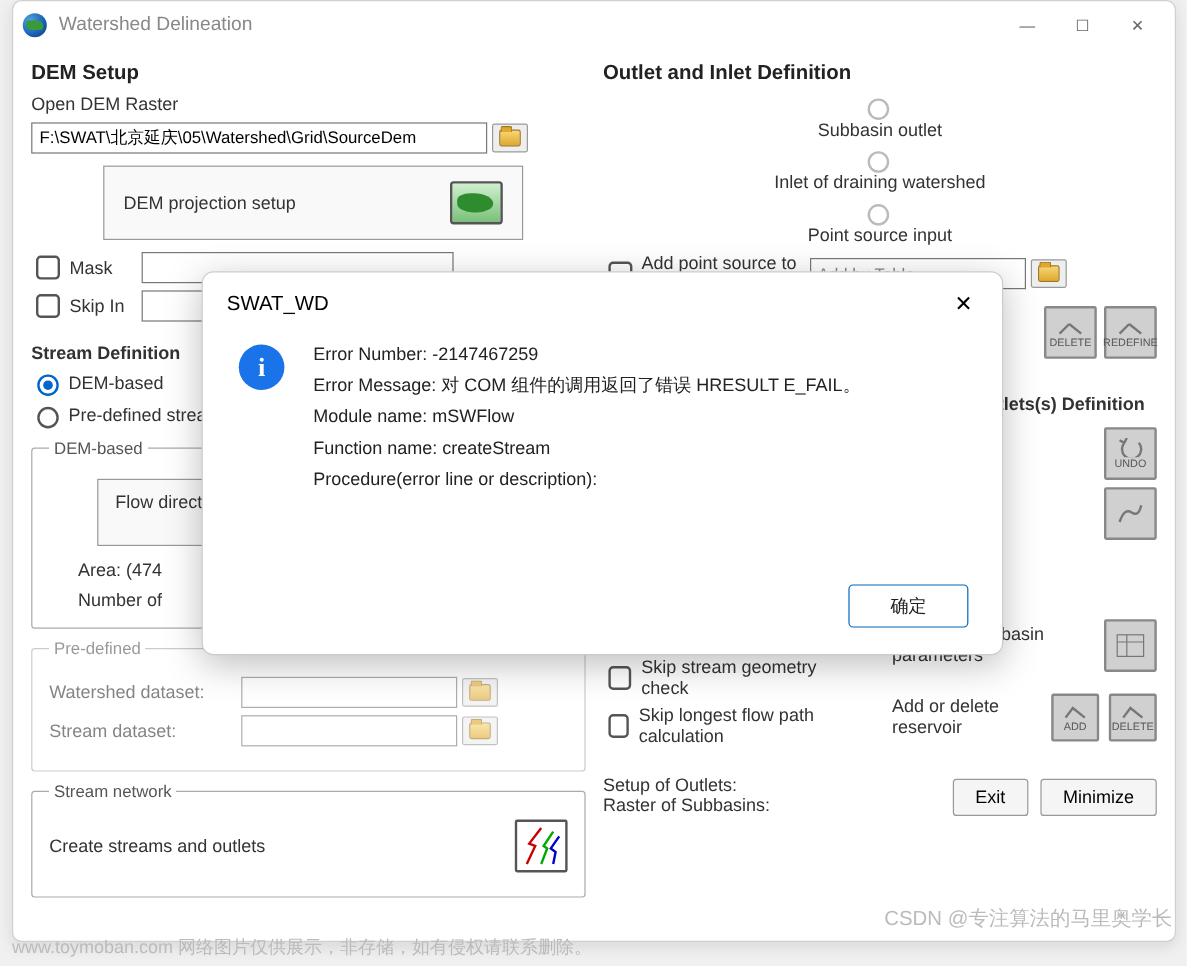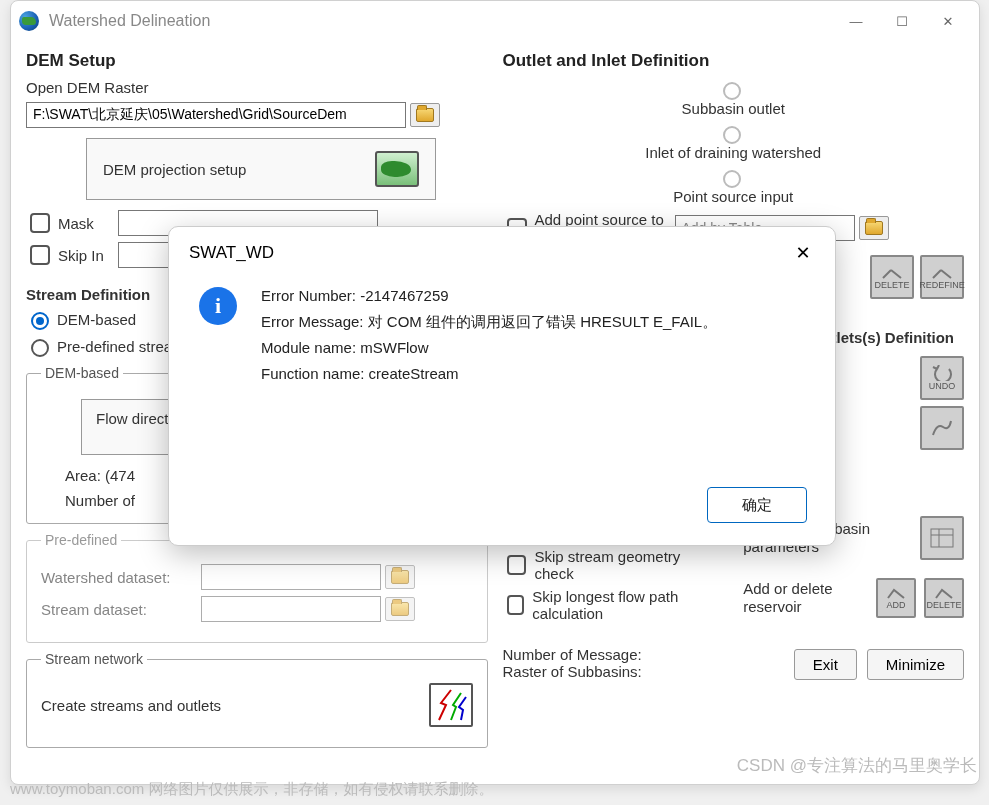--- a/index.html
+++ b/index.html
@@ -252,21 +252,21 @@
                   <path d="M2 12 L8 4 L18 12" stroke="#777" stroke-width="2" fill="none"></path>
                 </svg>
                 <span>DELETE</span>
               </div>
           </div>
         </div>
       </div>
 
       <div style="display:flex; align-items:flex-end; margin-top:18px; gap:10px">
         <div style="flex:1">
-          <div class="label">Number of Message:</div>
+          <div class="label">Setup of Outlets:</div>
           <div class="label">Raster of Subbasins:</div>
         </div>
         <button class="win-button">Exit</button>
         <button class="win-button">Minimize</button>
       </div>
     </div>
   </div>
 </div>
 
 <div class="dialog">
@@ -274,20 +274,21 @@
     <span>SWAT_WD</span>
     <div class="dlg-close">✕</div>
   </div>
   <div class="dlg-body">
     <div class="info-icon">i</div>
     <div class="dlg-text">
       <div>Error Number:  -2147467259</div>
       <div>Error Message:  对 COM 组件的调用返回了错误 HRESULT E_FAIL。</div>
       <div>Module name:  mSWFlow</div>
       <div>Function name:  createStream</div>
+      <div>Procedure(error line or description):</div>
     </div>
   </div>
   <div class="dlg-footer">
     <button class="dlg-ok">确定</button>
   </div>
 </div>
 
 <div class="watermark1">www.toymoban.com 网络图片仅供展示，非存储，如有侵权请联系删除。</div>
 <div class="watermark2">CSDN @专注算法的马里奥学长</div>
 

